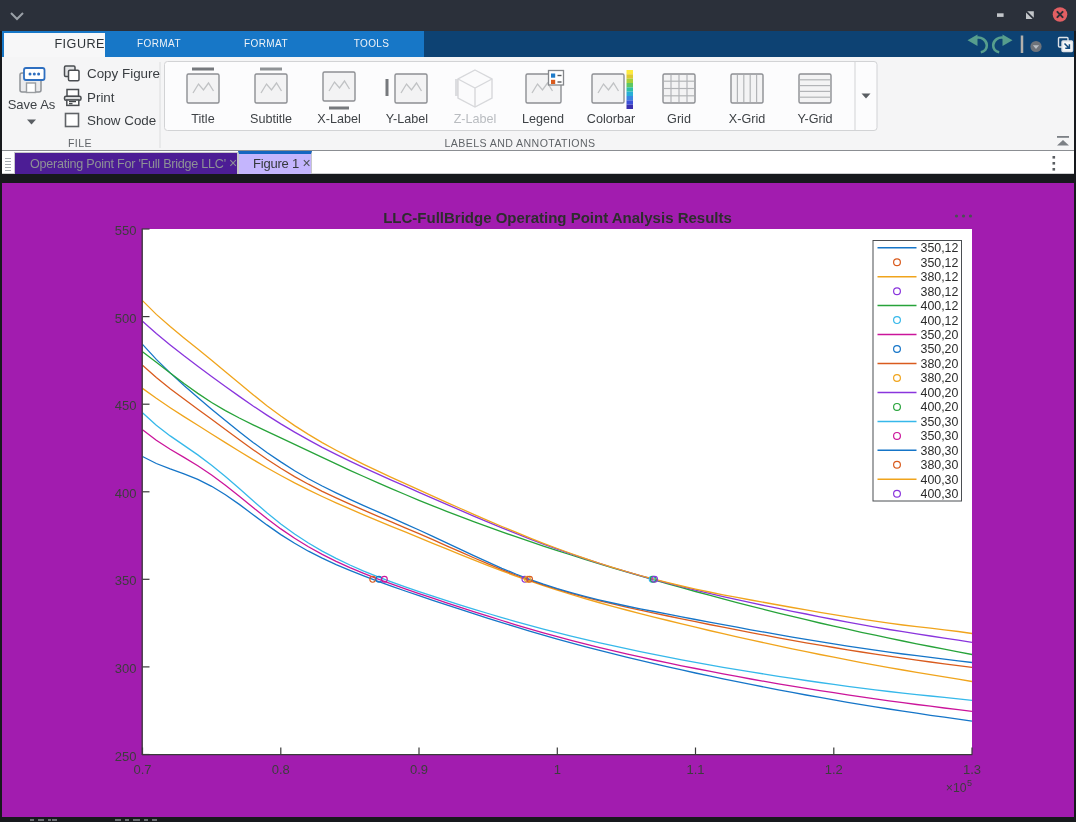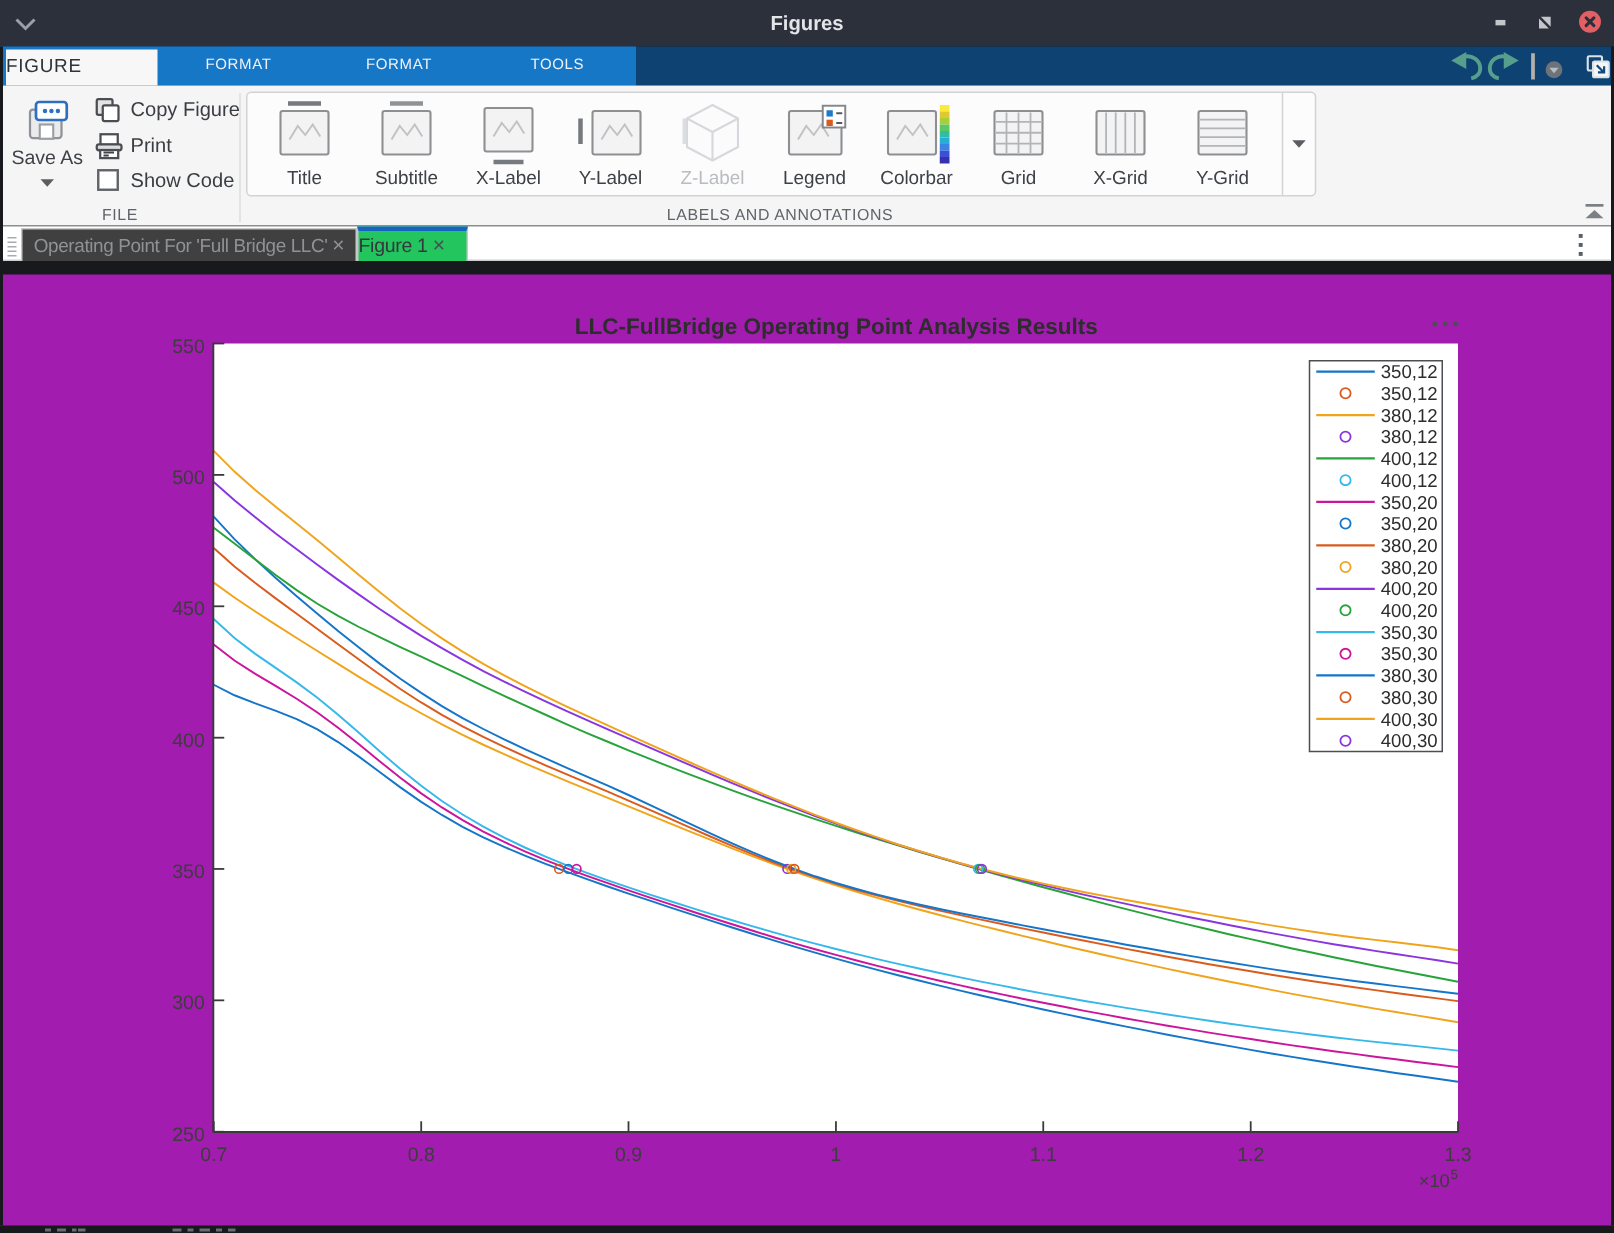--- a/index.html
+++ b/index.html
@@ -1,34 +1,33 @@
 <!DOCTYPE html>
 <html><head><meta charset="utf-8">
 <style>
 *{margin:0;padding:0;box-sizing:border-box}
 body{width:1076px;height:822px;font-family:"Liberation Sans",sans-serif;overflow:hidden;background:#17191d;position:relative}
 .titlebar{position:absolute;left:0;top:0;width:1076px;height:31px;background:#2b303a}
 .titlebar .tt{position:absolute;left:0;right:0;top:8px;text-align:center;color:#e3e5e8;font-size:13.5px;font-weight:bold}
 .tabstrip{position:absolute;left:0;top:31px;width:1076px;height:26px;background:#0d4273}
 .tabstrip .bluepart{position:absolute;left:0;top:0;width:424px;height:26px;background:#1777c7}
 .tst{position:absolute;top:0;height:26px;line-height:26px;text-align:center;font-size:10px;color:#eef2f7;letter-spacing:0.4px}
-.figtab{position:absolute;left:4px;top:2px;width:101px;height:24px;background:#f7f7f8;color:#2e3338;line-height:23px;text-align:left;font-size:12.6px;letter-spacing:0.5px}
+.figtab{position:absolute;left:4px;top:2px;width:101px;height:24px;background:#f7f7f8;color:#2e3338;line-height:23px;text-align:right;font-size:12.6px;letter-spacing:0.5px}
 .toolbar{position:absolute;left:0;top:57px;width:1076px;height:93px;background:#f5f5f6}
 .tabbar{position:absolute;left:0;top:150px;width:1076px;height:24px;background:#ffffff;border-top:1px solid #8b8e92;border-bottom:1px solid #cdced1}
-.doc1{position:absolute;left:14px;top:1px;width:224px;height:22px;background:#404040;border:1px solid #c6c7c9;border-bottom:none;color:#8e9196;font-size:12.6px;line-height:21px;text-align:center;white-space:nowrap;letter-spacing:-0.25px}
-.doc2{position:absolute;left:238px;top:0px;width:73.5px;height:23px;background:#22c55e;border-left:1px solid #c6c7c9;border-right:1px solid #c6c7c9;border-top:3px solid #1565c0;color:#34383c;font-size:13px;line-height:19px;text-align:left;white-space:nowrap;letter-spacing:-0.2px}
+.doc1{position:absolute;left:14px;top:1px;width:224px;height:22px;background:#4c1d95;border:1px solid #c6c7c9;border-bottom:none;color:#8e9196;font-size:12.6px;line-height:21px;text-align:right;white-space:nowrap;letter-spacing:-0.25px}
+.doc2{position:absolute;left:238px;top:0px;width:73.5px;height:23px;background:#c4b5fd;border-left:1px solid #c6c7c9;border-right:1px solid #c6c7c9;border-top:3px solid #1565c0;color:#34383c;font-size:13px;line-height:19px;text-align:right;white-space:nowrap;letter-spacing:-0.2px}
 .content{position:absolute;left:0;top:183px;width:1076px;height:792px;background:#a21caf}
 .wb{position:absolute;background:#17191d}
 </style></head>
 <body>
 <div class="titlebar">
  <svg width="16" height="10" style="position:absolute;left:9px;top:11px">
       <path d="M2 2 L8 8 L14 2" stroke="#9aa0a7" stroke-width="2" fill="none"></path>
     </svg>
- <div class="tt">Figures</div>
  <svg width="100" height="31" style="position:absolute;left:976px;top:0">
   <rect x="21" y="13.3" width="6.6" height="3.6" fill="#c3c6ca"></rect>
   <g fill="#c3c6ca">
         <path d="M51.2 11.2 L57.8 11.2 L57.8 17.8 Z"></path>
         <path d="M50 12.4 L50 19 L56.6 19 Z"></path>
       </g>
   <circle cx="84" cy="14.5" r="7.3" fill="#e25f63"></circle>
   <g stroke="#2b3038" stroke-width="2" stroke-linecap="round">
         <line x1="81.4" y1="11.9" x2="86.6" y2="17.1"></line>
         <line x1="86.6" y1="11.9" x2="81.4" y2="17.1"></line>

